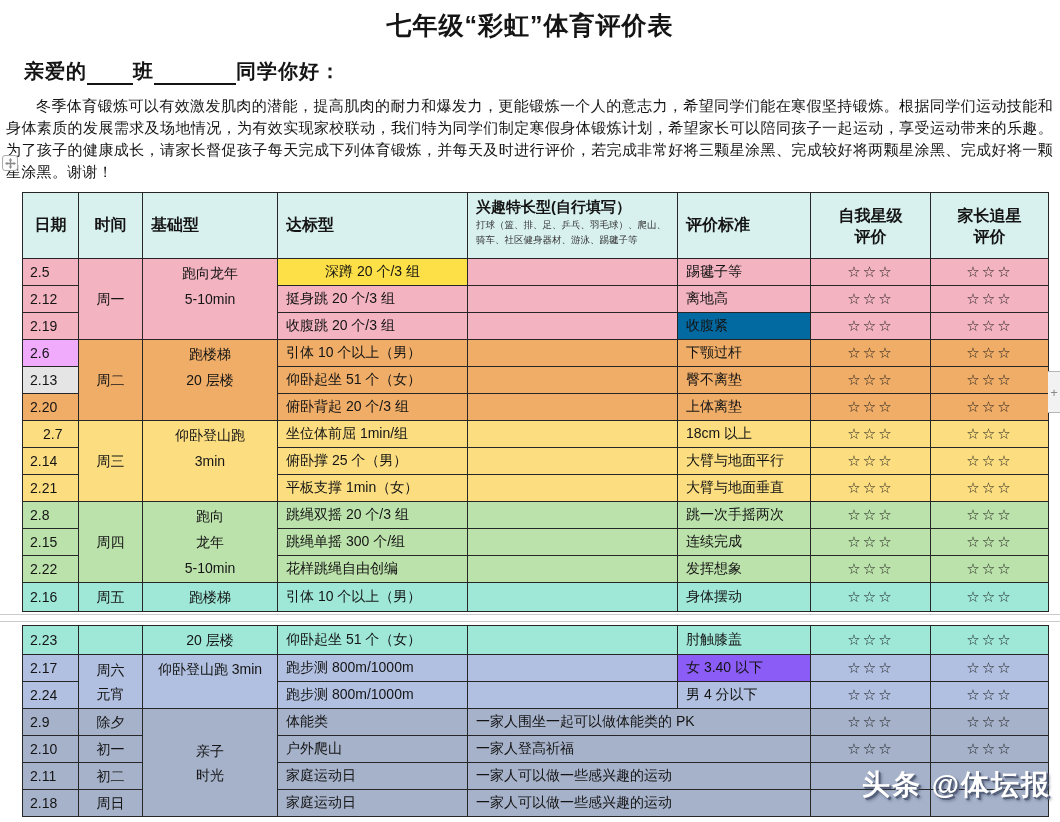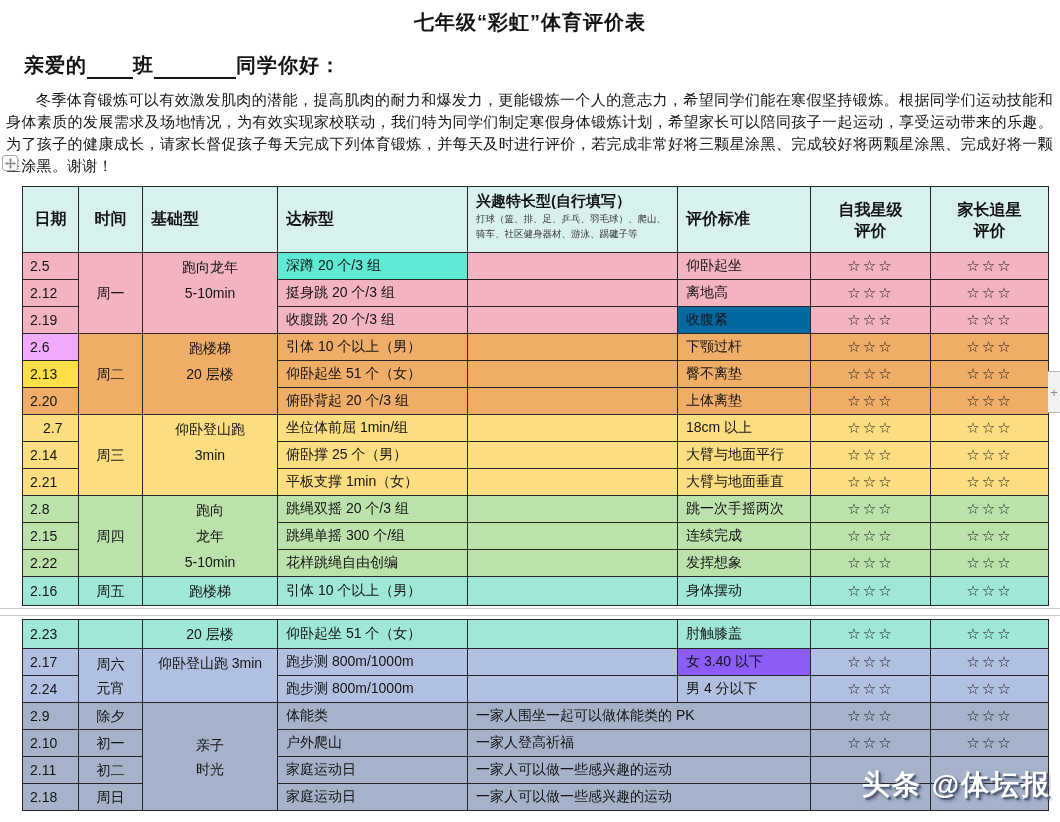--- a/index.html
+++ b/index.html
@@ -2,21 +2,21 @@
 <html style="--header-bg: #d8f1ef; --border: #262626;"><head>
 <meta charset="utf-8">
 <style>
   :root{
     --border:#262626;
     --header-bg:#d8f1ef;
   }
   *{box-sizing:border-box;margin:0;padding:0;}
   html,body{width:1060px;height:822px;overflow:hidden;background:#fff;
     font-family:"Liberation Sans","DejaVu Sans",sans-serif;color:#141414;position:relative;}
-  .title{ text-align:center;font-size:20px;font-weight:700;margin-top:9px;letter-spacing:1px;}
+  .title{ text-align:center;font-size:25px;font-weight:700;margin-top:9px;letter-spacing:1px;}
   .greeting{margin:16px 0 0 24px;font-size:20px;font-weight:700;letter-spacing:1px;}
   .blank{display:inline-block;border-bottom:2px solid #141414;height:21px;vertical-align:bottom;}
   .blank1{width:46px;} .blank2{width:82px;}
   .intro{margin:10px 7px 0 6px;font-size:15px;line-height:22px;text-align:justify;
     text-indent:2em;letter-spacing:.3px;}
   table{border-collapse:collapse;table-layout:fixed;width:1026px;margin-left:22px;}
   #t1{margin-top:9px;}
   td,th{border:1px solid var(--border);overflow:hidden;}
   #t1,#t2{border:1.5px solid var(--border);}
   thead tr{height:66px;background:var(--header-bg);}
@@ -92,23 +92,23 @@
       <th class="h-c h-wrap">家长追星
 评价</th>
     </tr>
   </thead>
   <tbody id="tbody1">
       <tr>
         <td class="c-date" style="background-color: rgb(243, 179, 192);">2.5</td>
         <td class="c-time" rowspan="3" style="background-color: rgb(243, 179, 192);">周一</td>
         <td class="c-base" rowspan="3" style="background-color: rgb(243, 179, 192);">跑向龙年
 5-10min</td>
-        <td class="c-target" style="background-color: #5eead4;">深蹲 20 个/3 组</td>
+        <td class="c-target" style="background-color: #fde047; text-align: center;">深蹲 20 个/3 组</td>
         <td class="c-interest" style="background-color: rgb(243, 179, 192);"></td>
-        <td class="c-standard" style="background-color: rgb(243, 179, 192);">仰卧起坐</td>
+        <td class="c-standard" style="background-color: rgb(243, 179, 192);">踢毽子等</td>
         <td class="c-stars" style="background-color: rgb(243, 179, 192);">☆☆☆</td>
         <td class="c-stars" style="background-color: rgb(243, 179, 192);">☆☆☆</td>
       </tr>
       <tr>
         <td class="c-date" style="background-color: rgb(243, 179, 192);">2.12</td>
         <td class="c-target" style="background-color: rgb(243, 179, 192);">挺身跳 20 个/3 组</td>
         <td class="c-interest" style="background-color: rgb(243, 179, 192);"></td>
         <td class="c-standard" style="background-color: rgb(243, 179, 192);">离地高</td>
         <td class="c-stars" style="background-color: rgb(243, 179, 192);">☆☆☆</td>
         <td class="c-stars" style="background-color: rgb(243, 179, 192);">☆☆☆</td>
@@ -126,21 +126,21 @@
         <td class="c-time" rowspan="3" style="background-color: rgb(239, 173, 104);">周二</td>
         <td class="c-base" rowspan="3" style="background-color: rgb(239, 173, 104);">跑楼梯
 20 层楼</td>
         <td class="c-target" style="background-color: rgb(239, 173, 104);">引体 10 个以上（男）</td>
         <td class="c-interest" style="background-color: rgb(239, 173, 104);"></td>
         <td class="c-standard" style="background-color: rgb(239, 173, 104);">下颚过杆</td>
         <td class="c-stars" style="background-color: rgb(239, 173, 104);">☆☆☆</td>
         <td class="c-stars" style="background-color: rgb(239, 173, 104);">☆☆☆</td>
       </tr>
       <tr>
-        <td class="c-date" style="background-color: #fde047;">2.13</td>
+        <td class="c-date" style="background-color: #e5e5e5;">2.13</td>
         <td class="c-target" style="background-color: rgb(239, 173, 104);">仰卧起坐 51 个（女）</td>
         <td class="c-interest" style="background-color: rgb(239, 173, 104);"></td>
         <td class="c-standard" style="background-color: rgb(239, 173, 104);">臀不离垫</td>
         <td class="c-stars" style="background-color: rgb(239, 173, 104);">☆☆☆</td>
         <td class="c-stars" style="background-color: rgb(239, 173, 104);">☆☆☆</td>
       </tr>
       <tr>
         <td class="c-date" style="background-color: rgb(239, 173, 104);">2.20</td>
         <td class="c-target" style="background-color: rgb(239, 173, 104);">俯卧背起 20 个/3 组</td>
         <td class="c-interest" style="background-color: rgb(239, 173, 104);"></td>

